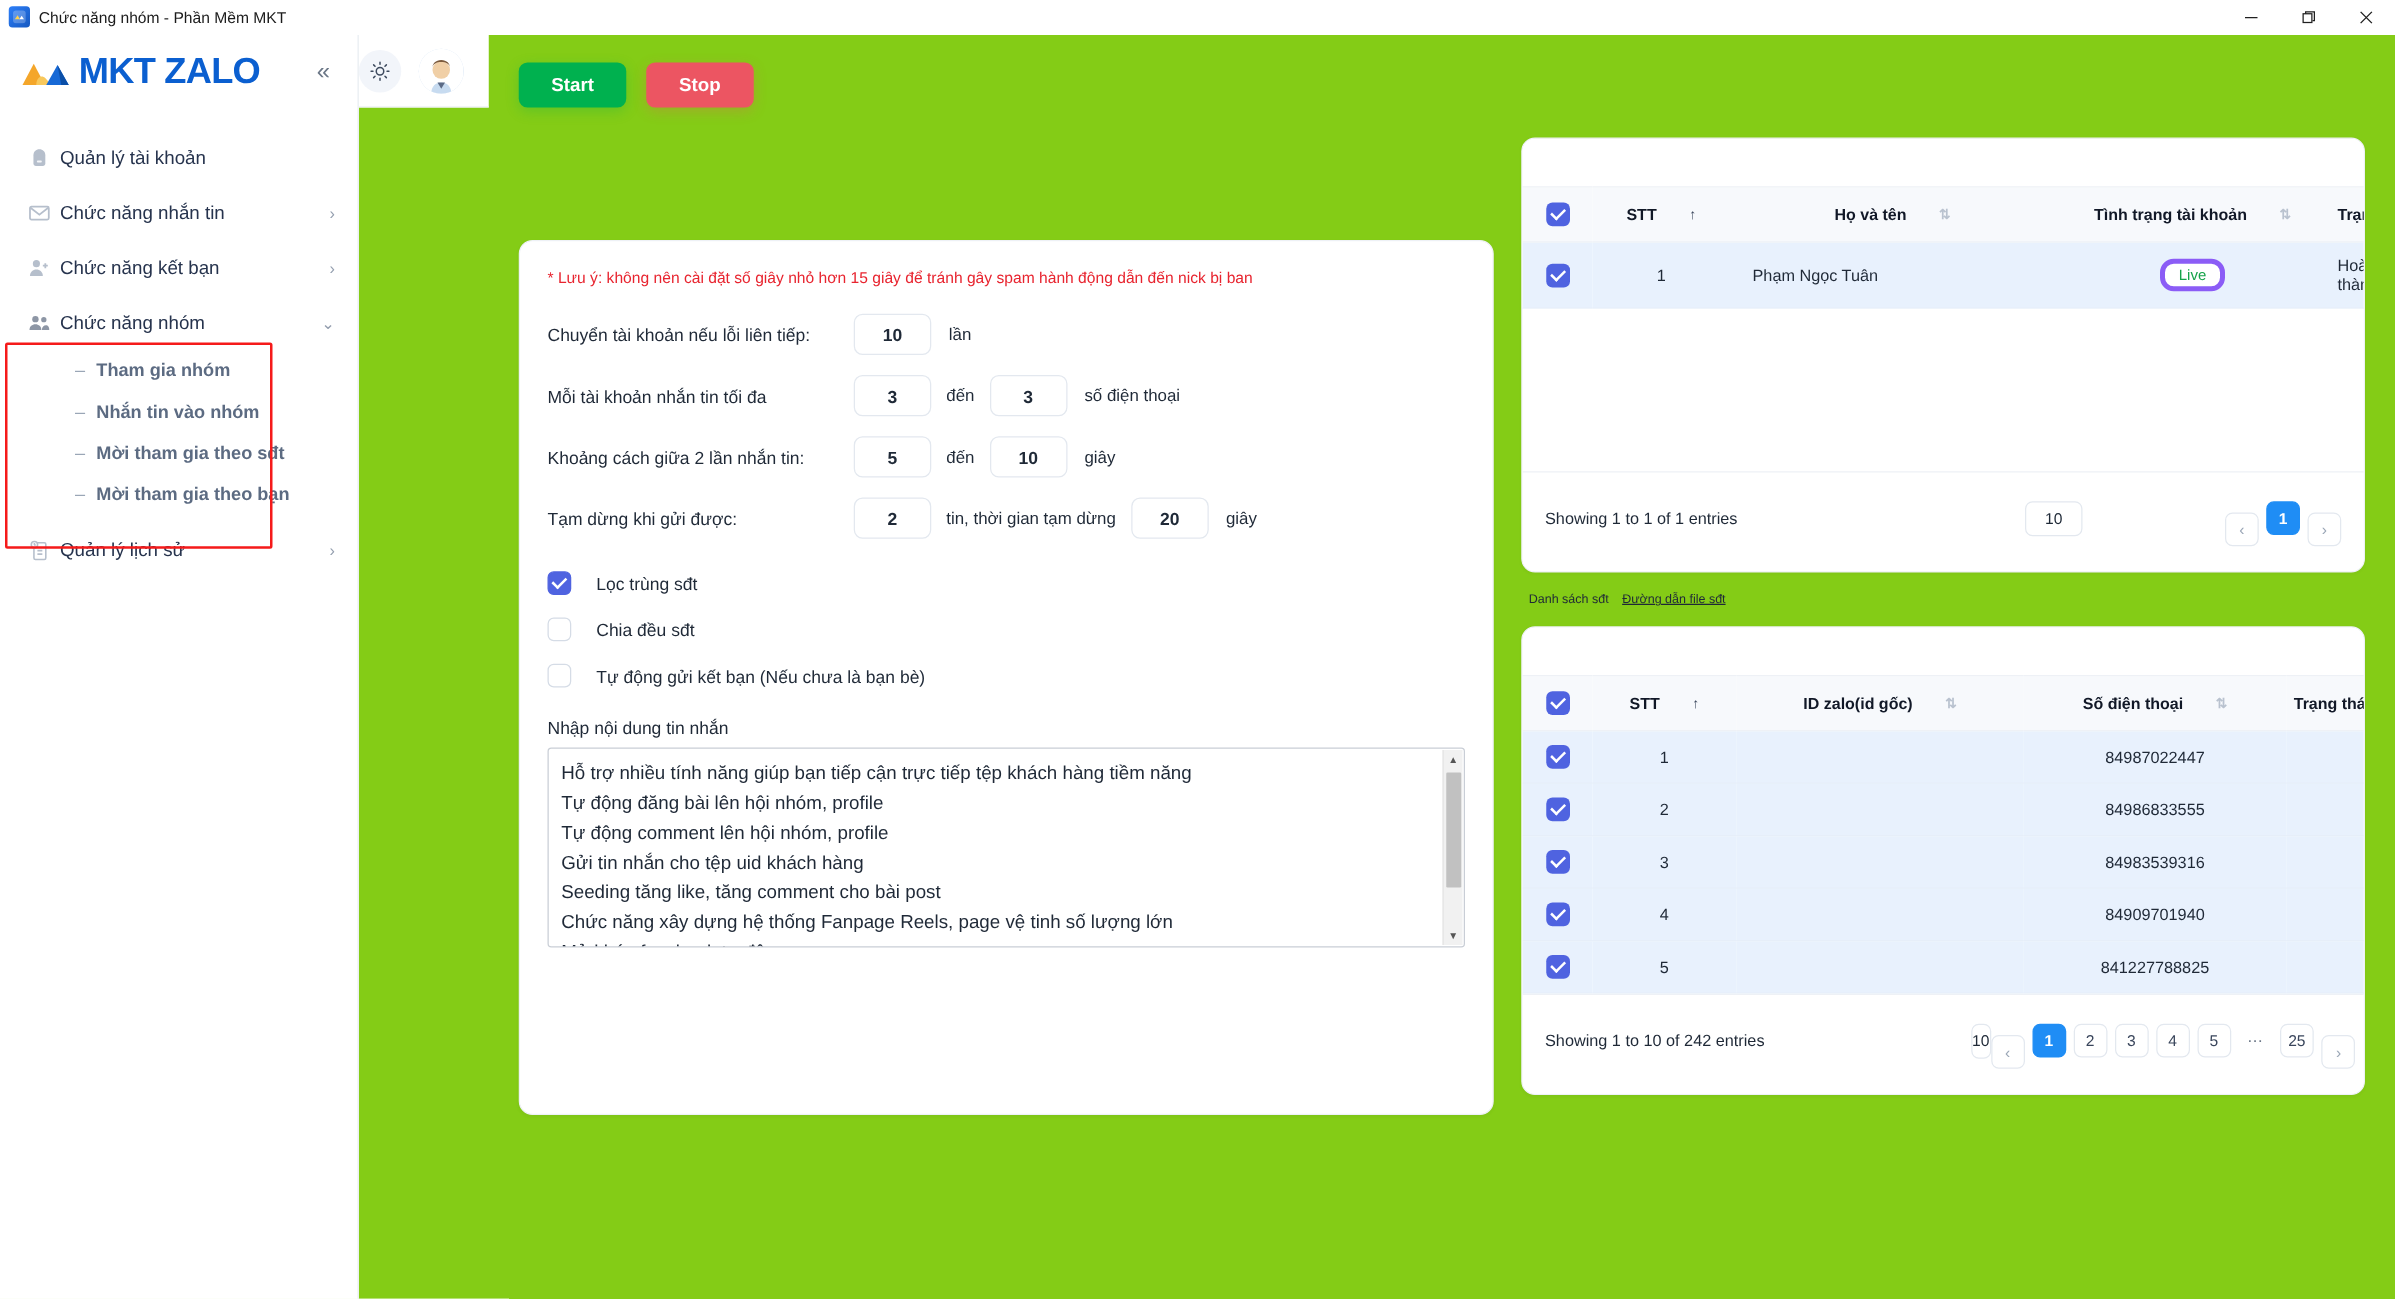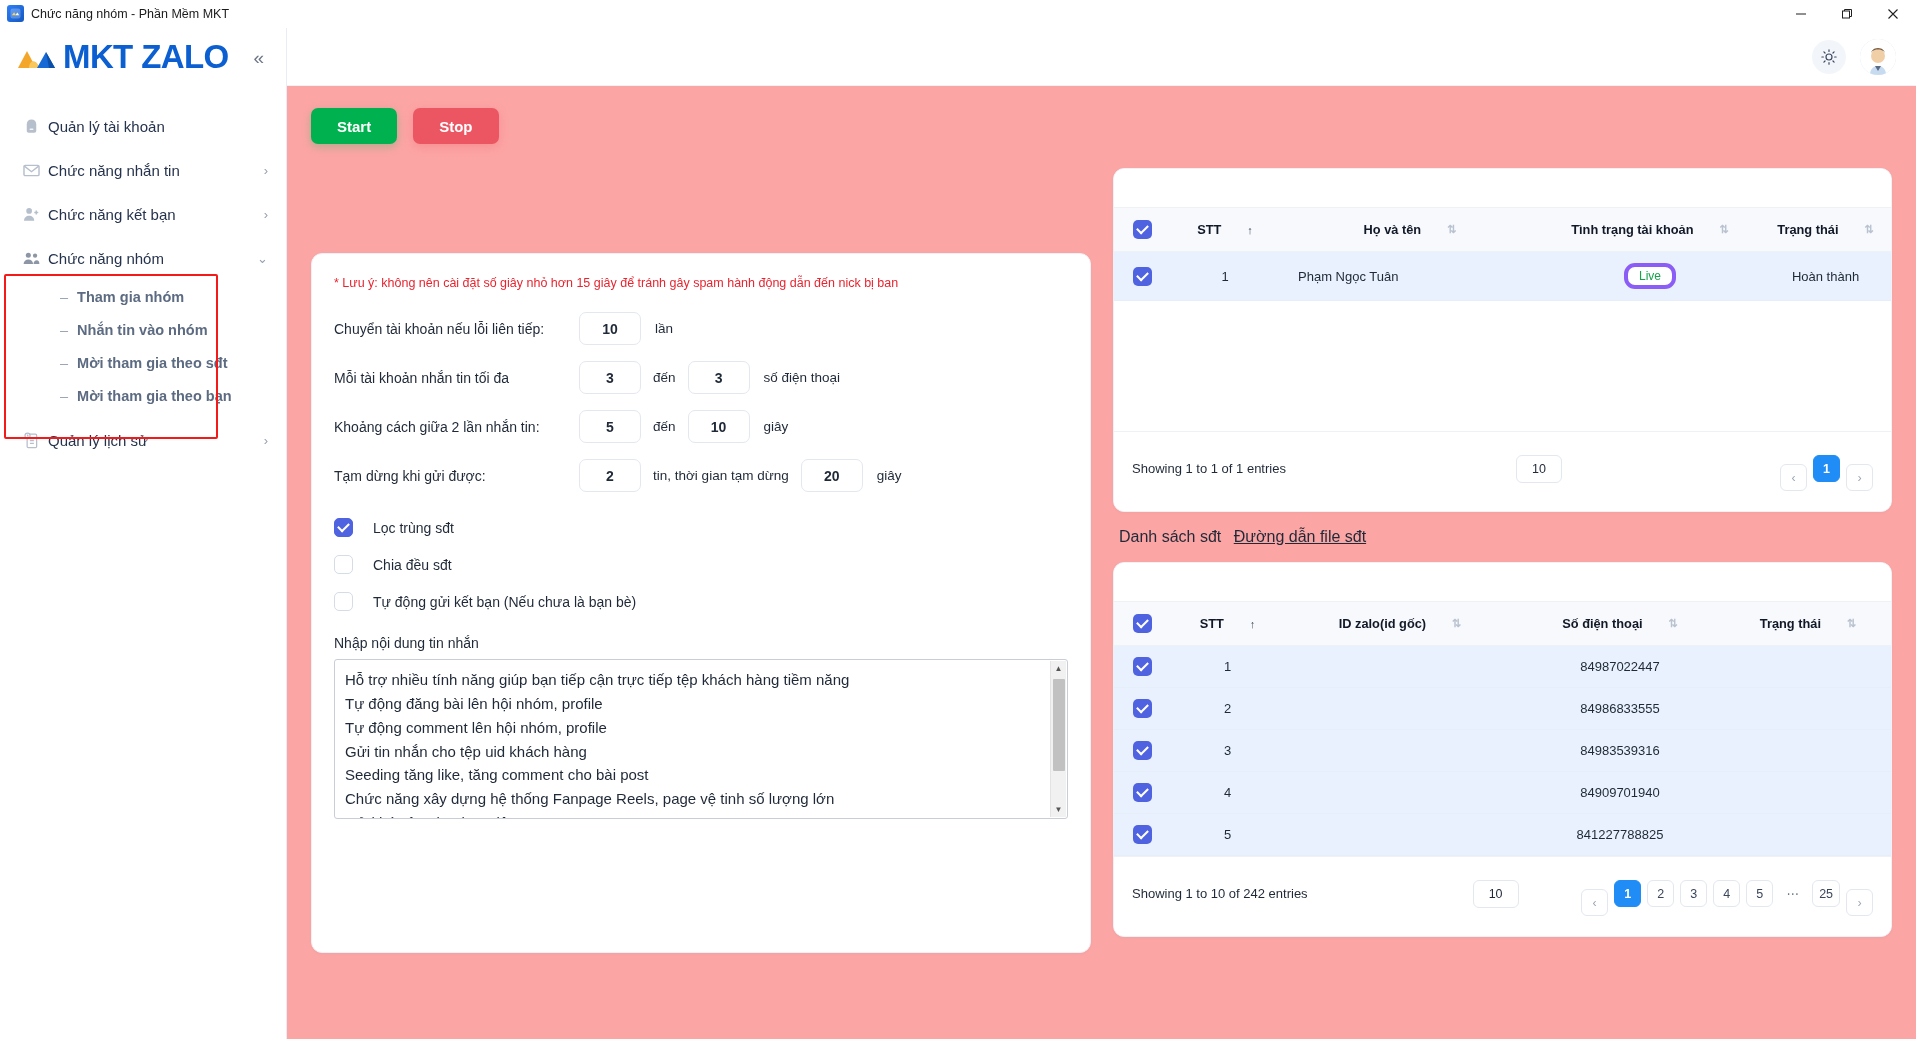--- a/index.html
+++ b/index.html
@@ -38,21 +38,21 @@
     width: 287px; flex: 0 0 287px; background: #ffffff;
     border-right: 1px solid #e9edf3;
     position: relative;
     padding-top: 0px;
   }
   .logo-row {
     height: 58px; display: flex; align-items: center; padding: 0 18px 0 16px;
   }
   .logo-mark { width: 42px; height: 26px; position: relative; margin-right: 5px; flex: 0 0 auto; }
   .logo-txt {
-    font-size: 33px; font-weight: bold; letter-spacing: -0.6px;
+    font-size: 29px; font-weight: bold; letter-spacing: -0.6px;
     color: #0b5fd0; white-space: nowrap;
   }
   .collapse-icon {
     margin-left: auto; color: #6b7787; font-size: 19px; line-height: 1;
     cursor: pointer; padding: 4px;
   }
 
   .nav { margin-top: 18px; position: relative; }
   .nav-item {
     height: 44px; display: flex; align-items: center;
@@ -74,21 +74,21 @@
     font-weight: bold; cursor: pointer;
   }
   .sub-item .dash { color: #9aa6b6; margin-right: 9px; font-weight: normal; }
 
   .redbox {
     position: absolute; left: 4px; top: 246px; width: 214px; height: 165px;
     border: 2.5px solid #f51a1a; border-radius: 2px; pointer-events: none;
   }
 
   
-  .content-wrap { flex: 1 1 auto; display: flex; flex-direction: column; background: #fca5a5; }
+  .content-wrap { flex: 1 1 auto; display: flex; flex-direction: row; background: #84cc16; }
 
   .topbar {
     height: 58px; background: #ffffff; border-bottom: 1px solid #eef1f6;
     display: flex; align-items: center; justify-content: flex-end;
     padding-right: 20px; flex: 0 0 58px;
   }
   .theme-btn {
     width: 34px; height: 34px; border-radius: 50%; background: #f2f5fa;
     display: flex; align-items: center; justify-content: center;
     color: #3d4a5e; margin-right: 14px; cursor: pointer;
@@ -201,21 +201,21 @@
   .pager { margin-left: auto; display: flex; gap: 6px; align-items: center; }
   .pg {
     min-width: 27px; height: 27px; border: 1px solid #e3e8ef; border-radius: 6px;
     display: flex; align-items: center; justify-content: center;
     font-size: 12.5px; color: #3a465c; background: #fff; cursor: pointer; padding: 0 6px;
   }
   .pg.cur { background: #1f8df5; border-color: #1f8df5; color: #fff; font-weight: bold; }
   .pg.nav { color: #9aa6b6; }
   .pg.dots { border: none; background: transparent; color: #6b7787; }
 
-  .sdt-line { font-size: 16px; color: #1f2937; margin: 4px 0 16px 6px; }
+  .sdt-line { font-size: 10px; color: #1f2937; margin: 4px 0 16px 6px; }
   .sdt-line .lk { text-decoration: underline; margin-left: 8px; cursor: pointer; }
 
   .footer {
     text-align: center; font-size: 12.5px; color: #3a465c; padding: 8px 0 6px 0;
     background: #fafbfd;
   }
 </style>
 </head>
 <body>
 

